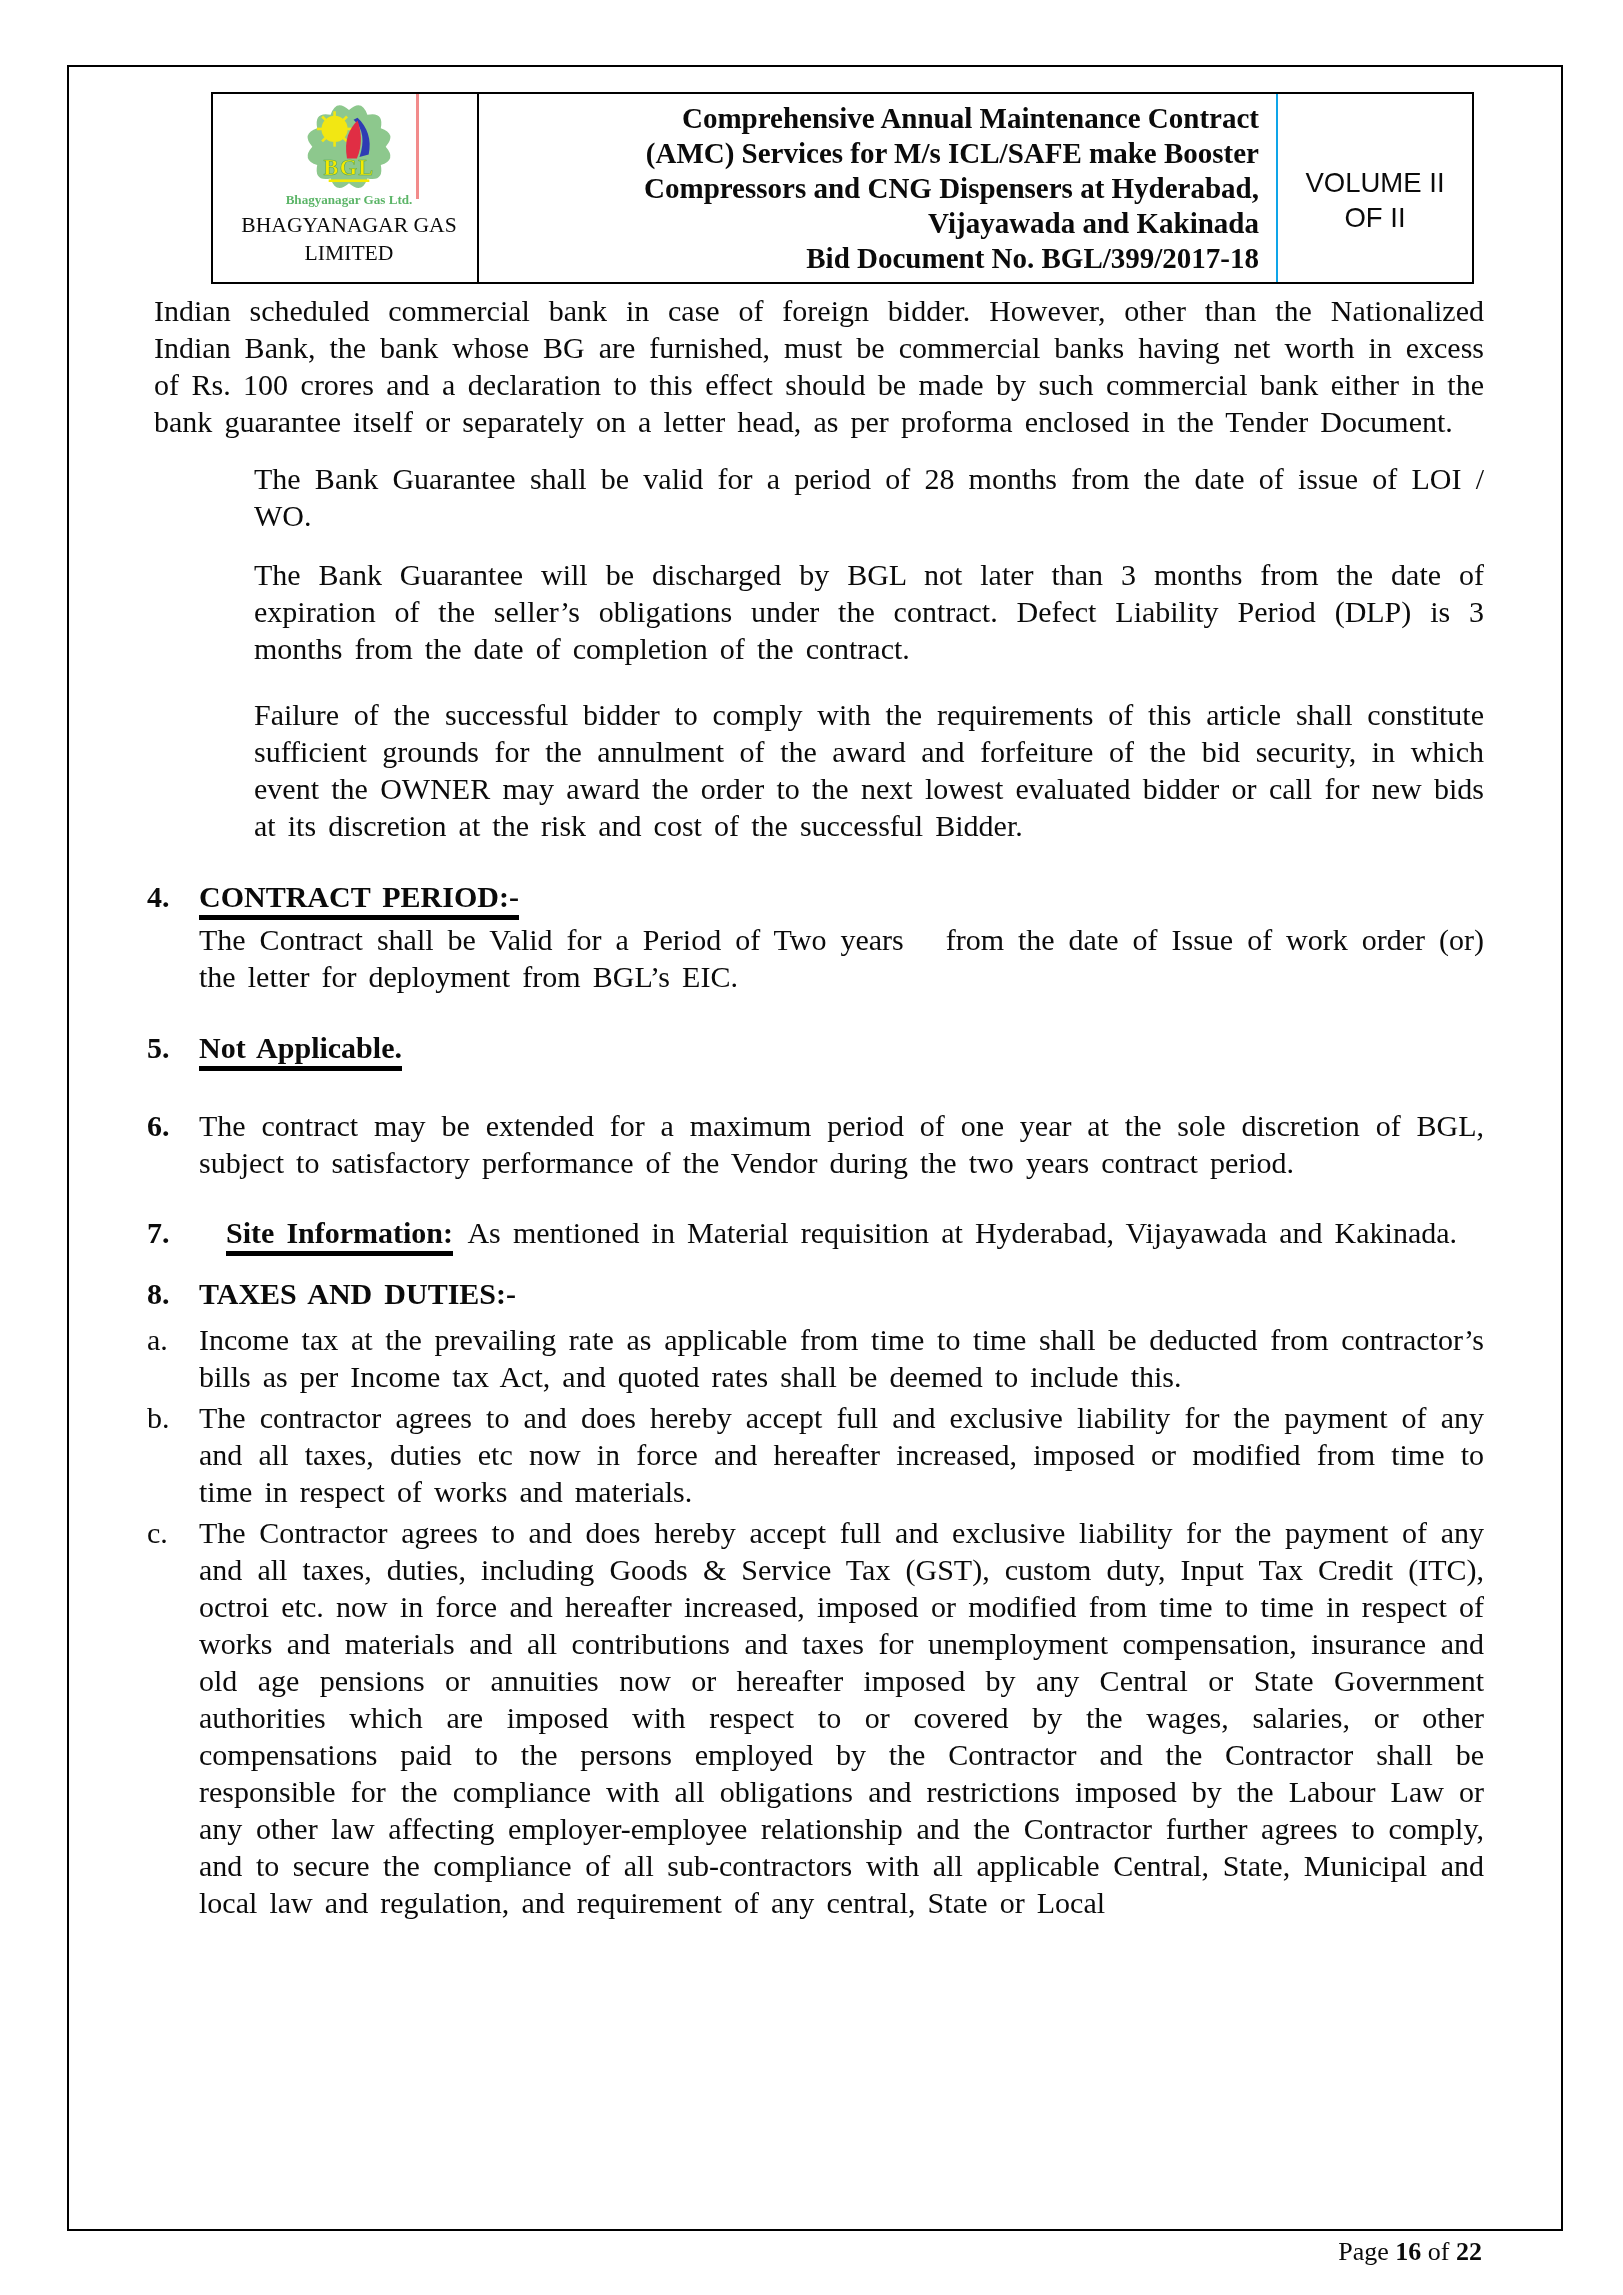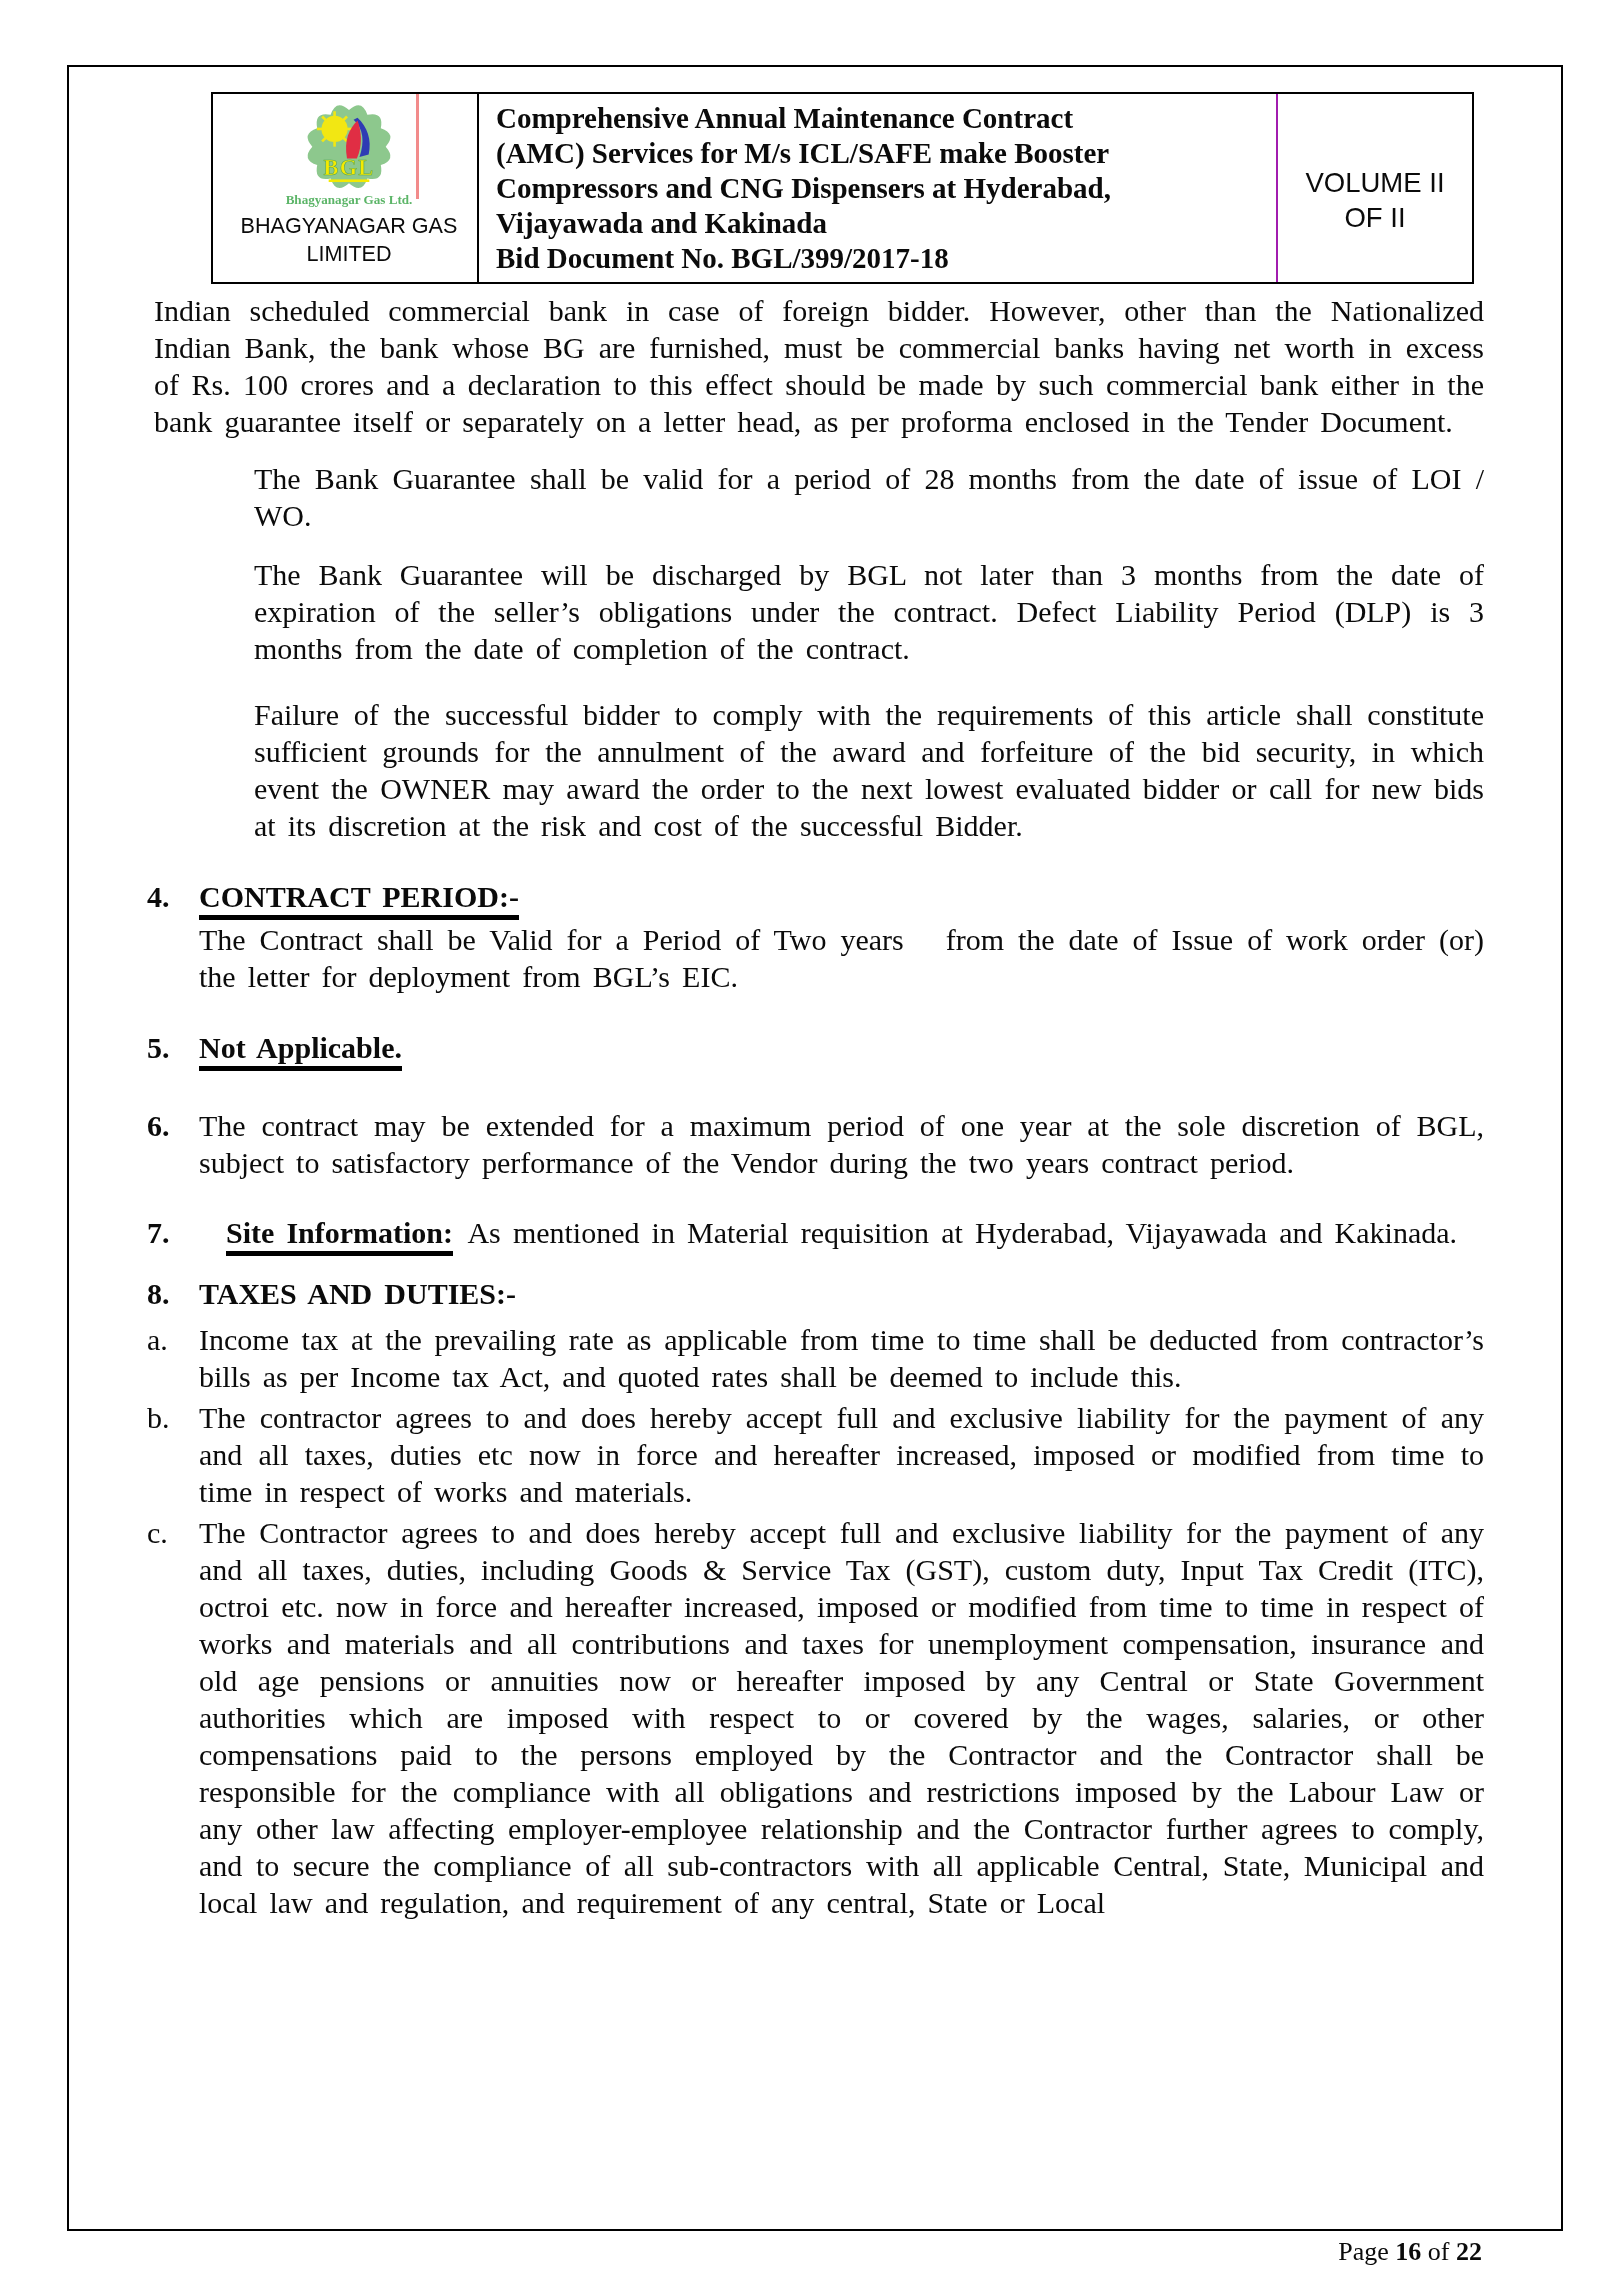--- a/index.html
+++ b/index.html
@@ -35,44 +35,44 @@
     width: 258px;
     border-right: 2px solid #000;
     display: flex; flex-direction: column;
     align-items: center;
     padding-top: 3.9px;
     position: relative;
     margin-left: 8px;
   }
   .cell-title {
     flex: 1;
-    border-right: 2px solid #a21caf;
+    border-right: 2px solid #0ea5e9;
     display: flex; flex-direction: column;
     justify-content: center;
-    text-align: left;
+    text-align: right;
     padding: 5.2px 17px;
   }
   .cell-volume {
     width: 194px;
     display: flex; flex-direction: column;
     justify-content: center;
     text-align: center;
     font-family: "Liberation Sans", "DejaVu Sans", sans-serif;
     font-size: 27.5px;
     line-height: 35px;
     margin-top: 24px;
   }
   .title-line {
     font-weight: bold;
     font-size: 29px;
     line-height: 35px;
     white-space: nowrap;
   }
   .company-name {
-    font-family: Liberation Sans, sans-serif;
+    font-family: Liberation Serif, serif;
     font-size: 21.6px;
     line-height: 27.5px;
     text-align: center;
     margin-top: 1.3px;
   }
   
   .scan-artifact {
     position: absolute;
     left: 416px; top: 94px;
     width: 2.6px; height: 105px;

